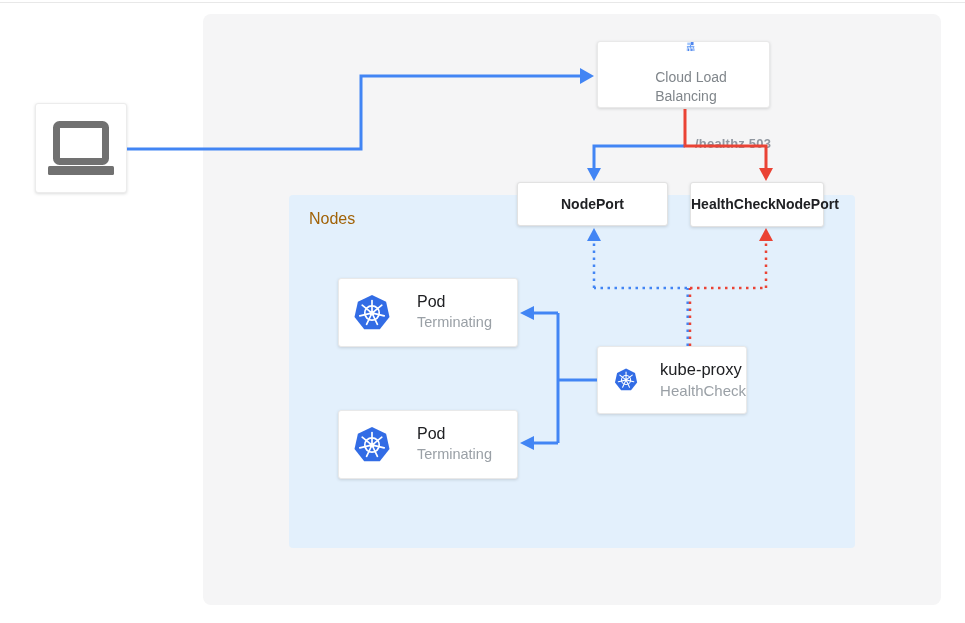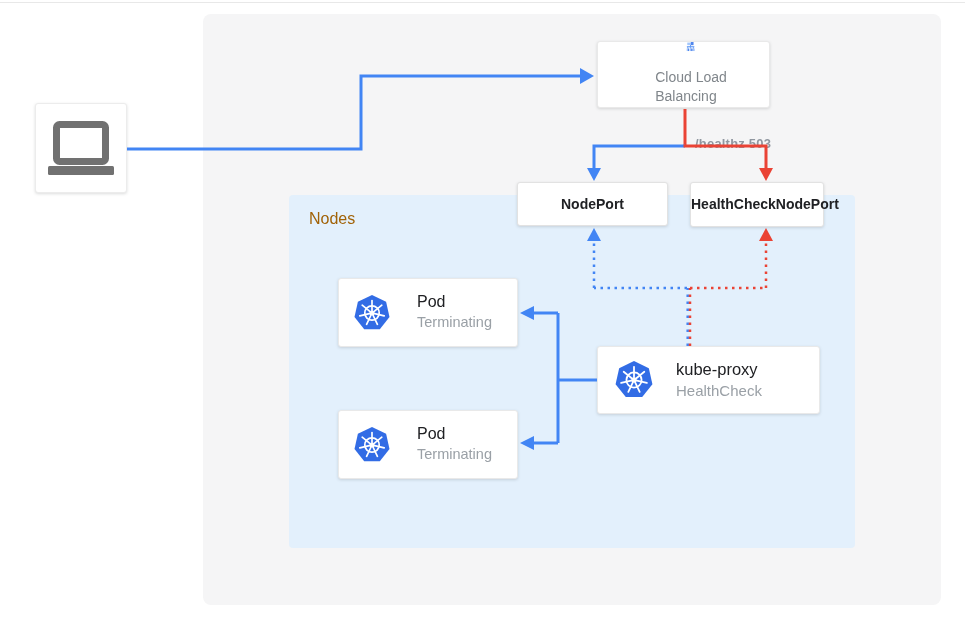--- a/index.html
+++ b/index.html
@@ -22,21 +22,21 @@
                    font-size:14px; font-weight:bold; color:#202124; }
   .hc-card { left:690px; top:182px; width:134px; height:45px; display:flex; flex-direction:row;
              align-items:center; border-color:#e2e2e2;
              font-size:14px; font-weight:bold; color:#202124; line-height:1.32; }
   .nodes { position:absolute; left:289px; top:195px; width:566px; height:353px;
            background:#e3f0fc; border-radius:4px; }
   .nodes-label { position:absolute; left:20px; top:15px; font-size:16px; color:#a16207; }
   .entity { display:flex; align-items:center; padding-left:14px; gap:26px; }
   .pod1 { left:338px; top:278px; width:180px; height:69px; }
   .pod2 { left:338px; top:410px; width:180px; height:69px; }
-  .kp   { left:597px; top:346px; width:223px; height:68px; gap:22px; padding-left:16px; }
+  .kp   { left:597px; top:346px; width:150px; height:68px; gap:22px; padding-left:16px; }
   .e-title { font-size:16px; color:#202124; line-height:1.3; }
   .e-sub   { font-size:14.5px; color:#9aa0a6; line-height:1.35;text-align:center; }
   svg.overlay { position:absolute; left:0; top:0; pointer-events:none; }
   .ic { display:block; }
 </style>
 </head>
 <body>
 
 <div class="stage">
   <div class="topline"></div>

